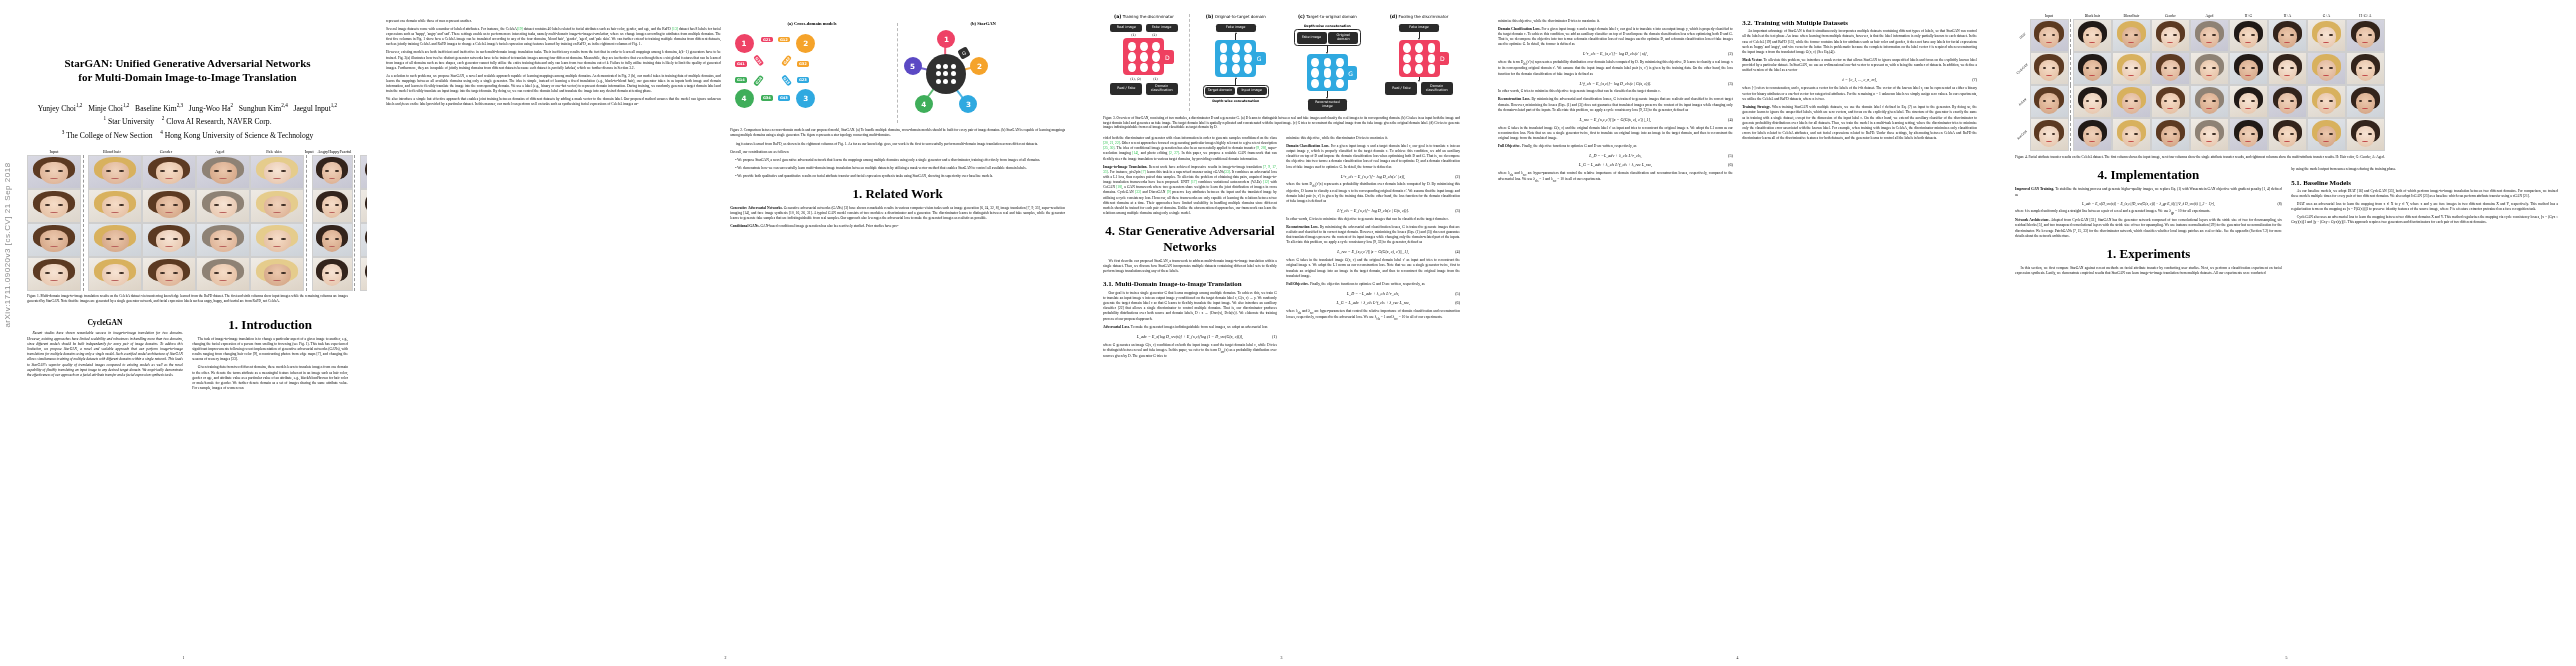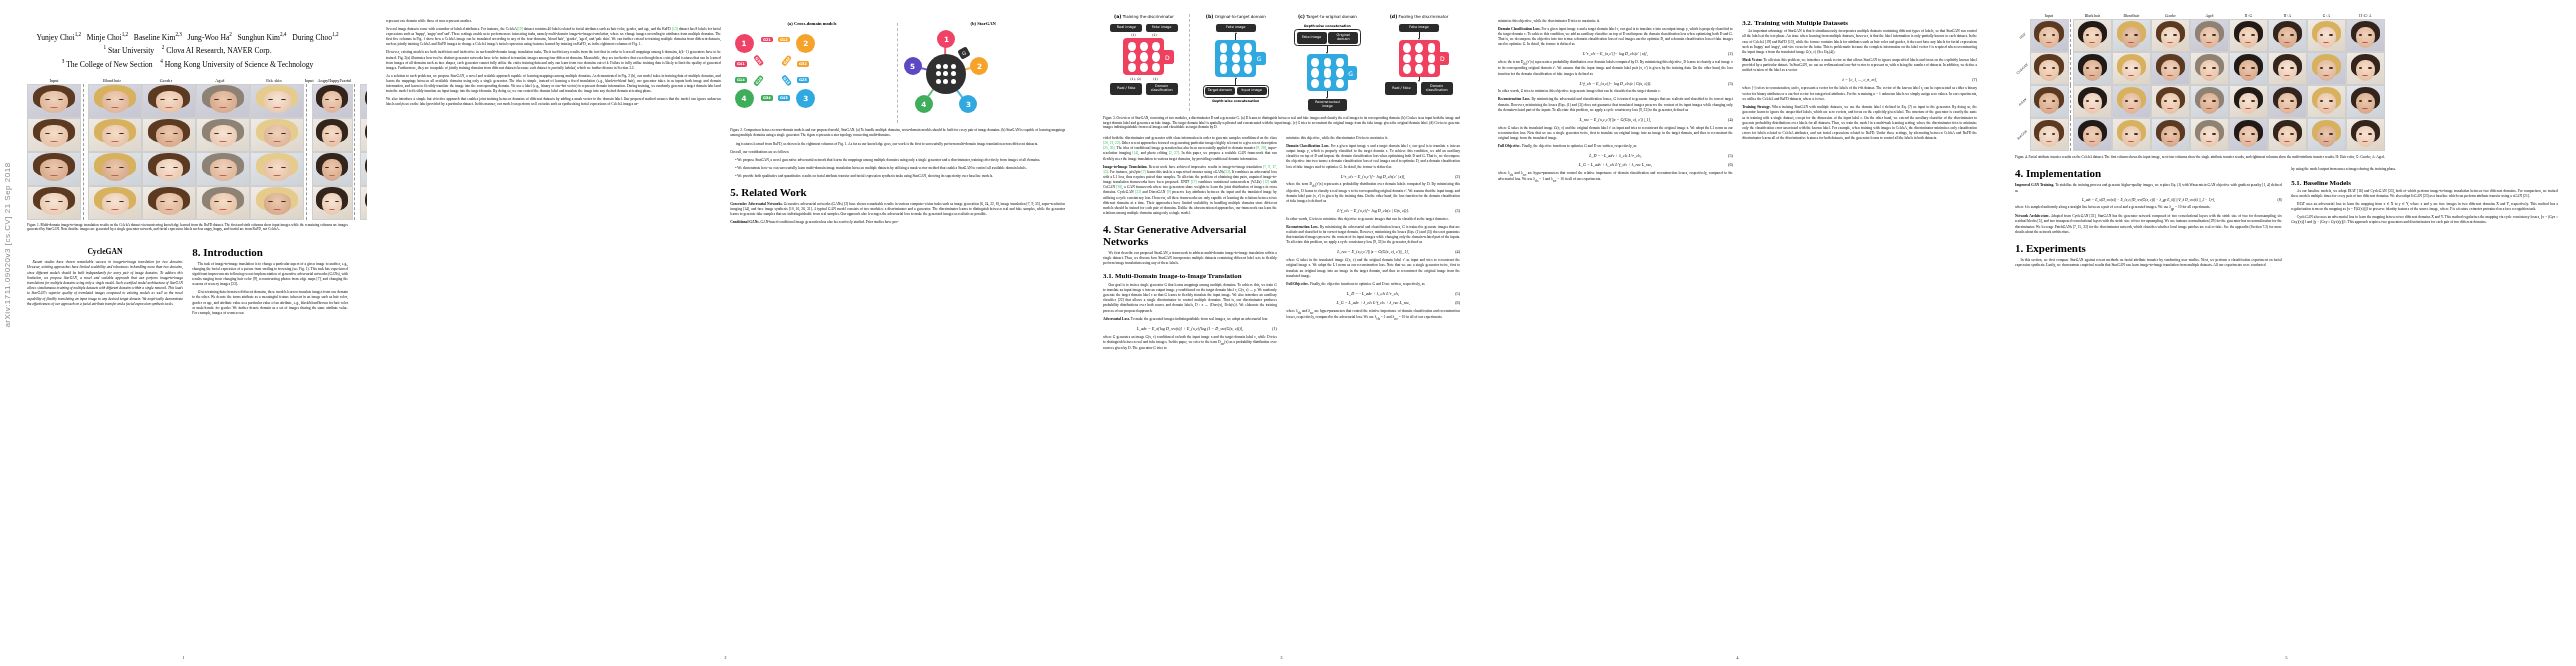--- a/index.html
+++ b/index.html
@@ -67,22 +67,23 @@
   .affil sup { font-size: .68em; }
 
   
   .cols {
     display: flex;
     gap: 9.4px;
     margin-top: 5.6px;
   }
   .col { flex: 1 1 0; min-width: 0; }
   h2.sec {
-    font-size: 11px; font-weight: bold;
+    font-size: 13px; font-weight: bold;
     margin: 6.7px 0 3.9px 0;
+    text-align: center;
   }
   h3.subsec {
     font-size: 6.9px; font-weight: bold;
     margin: 6.1px 0 3.3px 0;
   }
   h2.abs {
     font-size: 7.6px; font-weight: bold;
     text-align: center;
     margin: 7.8px 0 4.4px 0;
   }
@@ -262,28 +263,32 @@
   .f4gap { flex:0 0 2.2px; border-left:0.6px dashed #9a9a9a; margin:0 1.1px; }
 </style>
 </head>
 <body>
 
 <div id="viewer">
 
   <div class="page page1" style="width:367px;">
     <div class="arxiv-stamp">arXiv:1711.09020v3  [cs.CV]  21 Sep 2018</div>
     <div class="page-inner">
+      <div class="title">
+        <div>StarGAN: Unified Generative Adversarial Networks</div>
+        <div>for Multi-Domain Image-to-Image Translation</div>
+      </div>
 
       <div class="authors">
         <span><span>Yunjey Choi</span><sup>1,2</sup></span>&nbsp;&nbsp;
         <span><span>Minje Choi</span><sup>1,2</sup></span>&nbsp;&nbsp;
         <span><span>Baseline Kim</span><sup>2,3</sup></span>&nbsp;&nbsp;
         <span><span>Jung-Woo Ha</span><sup>2</sup></span>&nbsp;&nbsp;
         <span><span>Sunghun Kim</span><sup>2,4</sup></span>&nbsp;&nbsp;
-        <span><span>During Choo</span><sup>1,2</sup></span>
+        <span><span>Jaegul Input</span><sup>1,2</sup></span>
       </div>
       <div class="affil">
         <sup>1</sup>&nbsp;<span>Star University</span>&nbsp;&nbsp;&nbsp;
         <sup>2</sup>&nbsp;<span>Clova AI Research, NAVER Corp.</span>
       </div>
       <div class="affil">
         <sup>3</sup>&nbsp;<span>The College of New Section</span>&nbsp;&nbsp;&nbsp;
         <sup>4</sup>&nbsp;<span>Hong Kong University of Science &amp; Technology</span>
       </div>
 
@@ -613,21 +618,21 @@
           </div>
         <p class="caption">Figure 1. Multi-domain image-to-image translation results on the CelebA dataset via transferring knowledge learned from the RaFD dataset. The first and sixth columns show input images while the remaining columns are images generated by StarGAN. Note that the images are generated by a single generator network, and facial expression labels such as angry, happy, and fearful are from RaFD, not CelebA.</p>
       </div>
 
       <div class="cols" style="margin-top:6.7px;">
         <div class="col">
           <h2 class="abs">CycleGAN</h2>
           <p class="abs">Recent studies have shown remarkable success in image-to-image translation for two domains. However, existing approaches have limited scalability and robustness in handling more than two domains, since different models should be built independently for every pair of image domains. To address this limitation, we propose StarGAN, a novel and scalable approach that can perform image-to-image translations for multiple domains using only a single model. Such a unified model architecture of StarGAN allows simultaneous training of multiple datasets with different domains within a single network. This leads to StarGAN's superior quality of translated images compared to existing models as well as the novel capability of flexibly translating an input image to any desired target domain. We empirically demonstrate the effectiveness of our approach on a facial attribute transfer and a facial expression synthesis tasks.</p>
         </div>
         <div class="col">
-          <h2 class="sec">8. Introduction</h2>
+          <h2 class="sec">1. Introduction</h2>
           <p class="body">The task of image-to-image translation is to change a particular aspect of a given image to another, e.g., changing the facial expression of a person from smiling to frowning (see Fig. 1). This task has experienced significant improvements following recent implementation of generative adversarial networks (GANs), with results ranging from changing hair color [9], reconstructing photos from edge maps [7], and changing the seasons of scenery images [33].</p>
           <p class="body">Given training data from two different domains, these models learn to translate images from one domain to the other. We denote the terms attribute as a meaningful feature inherent in an image such as hair color, gender or age, and attribute value as a particular value of an attribute, e.g., black/blond/brown for hair color or male/female for gender. We further denote domain as a set of images sharing the same attribute value. For example, images of women can</p>
         </div>
       </div>
     </div>
     <div class="pagenum">1</div>
   </div>
 
   <div class="page page2" style="width:717px;">
     <div class="page-inner">
@@ -698,21 +703,21 @@
             </div>
             <p class="caption">Figure 2. Comparison between cross-domain models and our proposed model, StarGAN. (a) To handle multiple domains, cross-domain models should be built for every pair of image domains. (b) StarGAN is capable of learning mappings among multiple domains using a single generator. The figure represents a star topology connecting multi-domains.</p>
           </div>
 
           <p class="body" style="margin-top:4.4px;">ing features learned from RaFD, as shown in the rightmost columns of Fig. 1. As far as our knowledge goes, our work is the first to successfully perform multi-domain image translation across different datasets.</p>
           <p class="body noind">Overall, our contributions are as follows:</p>
           <p class="body noind" style="margin-left:5px;">• We propose StarGAN, a novel generative adversarial network that learns the mappings among multiple domains using only a single generator and a discriminator, training effectively from images of all domains.</p>
           <p class="body noind" style="margin-left:5px;">• We demonstrate how we can successfully learn multi-domain image translation between multiple datasets by utilizing a mask vector method that enables StarGAN to control all available domain labels.</p>
           <p class="body noind" style="margin-left:5px;">• We provide both qualitative and quantitative results on facial attribute transfer and facial expression synthesis tasks using StarGAN, showing its superiority over baseline models.</p>
 
-          <h2 class="sec">5. Related Work</h2>
+          <h2 class="sec">1. Related Work</h2>
           <p class="body noind"><span class="runin">Generative Adversarial Networks.</span> <span>Generative adversarial networks (GANs) [3] have shown remarkable results in various computer vision tasks such as image generation [6, 24, 32, 8], image translation [7, 9, 33], super-resolution imaging [14], and face image synthesis [10, 16, 26, 31]. A typical GAN model consists of two modules: a discriminator and a generator. The discriminator learns to distinguish between real and fake samples, while the generator learns to generate fake samples that are indistinguishable from real samples. Our approach also leverages the adversarial loss to make the generated images as realistic as possible.</span></p>
           <p class="body noind"><span class="runin">Conditional GANs.</span> <span>GAN-based conditional image generation has also been actively studied. Prior studies have pro-</span></p>
         </div>
       </div>
     </div>
     <div class="pagenum">2</div>
   </div>
 
   <div class="page page3" style="width:395px;">
     <div class="page-inner">

